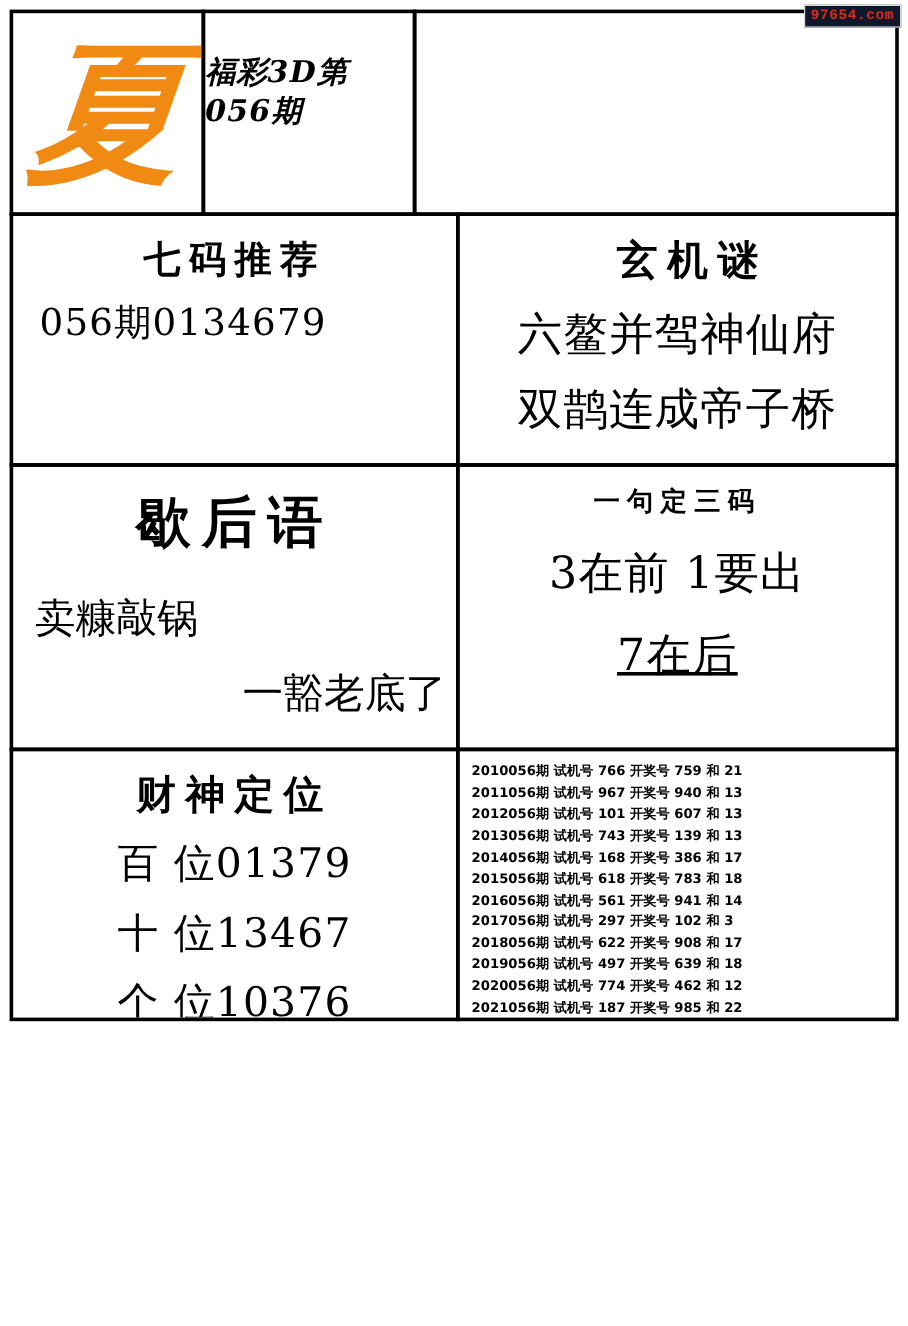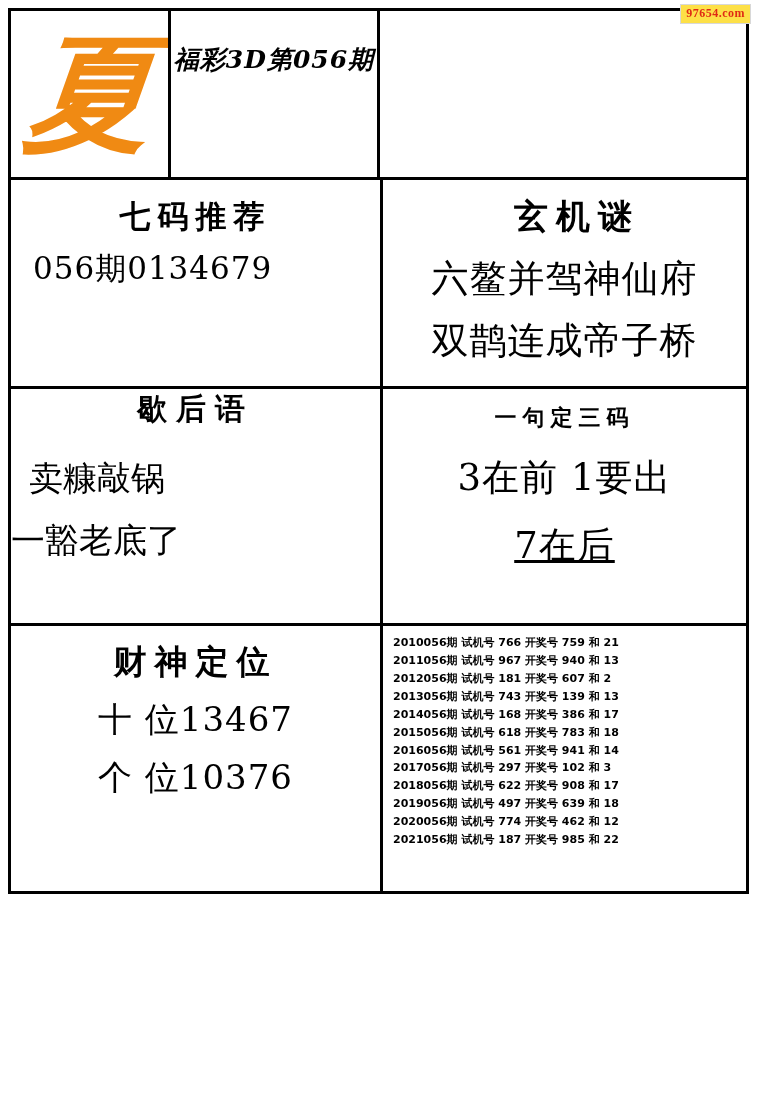--- a/index.html
+++ b/index.html
@@ -12,24 +12,24 @@
     height: 1105px;
     font-family: "Liberation Serif", serif;
     position: relative;
     overflow: hidden;
   }
 
   .watermark {
     position: absolute;
     top: 4px;
     right: 6px;
-    background: #fde047;
+    background: #0f172a;
     border: 1px solid #d8d8d8;
     color: #e02a14;
-    font-family: Liberation Serif, serif;
+    font-family: Liberation Mono, monospace;
     font-size: 12px;
     font-weight: bold;
     padding: 1px 5px 2px 5px;
     letter-spacing: 0.5px;
     z-index: 50;
   }
 
   .sheet {
     position: absolute;
     left: 8px;
@@ -64,21 +64,21 @@
   .logo-char {
     color: #f08a13;
     font-size: 126px;
     line-height: 1;
     font-family: "DejaVu Serif", serif;
     font-weight: bold;
     font-style: italic;
     transform: skewX(-6deg);
   }
   .title-cell {
-    width: 212px;
+    width: 179px;
     height: 100%;
     margin-left: -3px;
     display: flex;
     align-items: flex-start;
     justify-content: center;
   }
   .title-text {
     margin-top: 32px;
     font-size: 25px;
     font-weight: bold;
@@ -147,45 +147,46 @@
     text-align: center;
     font-size: 37px;
     line-height: 1.25;
     margin-top: 16px;
     font-family: "DejaVu Serif", serif;
     letter-spacing: 1px;
   }
 
   
   .row4 { height: 240px; }
-  .h-xiehou { font-size: 30px; letter-spacing: 9px; }
+  .h-xiehou { font-size: 46px; margin-top: 16px; letter-spacing: 9px; }
   .xiehou-a {
     font-size: 34px;
     margin-top: 26px;
     padding-left: 18px;
     font-family: "DejaVu Serif", serif;
   }
   .xiehou-b {
     font-size: 34px;
     margin-top: 16px;
+    text-align: right;
     padding-right: 8px;
     font-family: "DejaVu Serif", serif;
   }
   .h-yiju { font-size: 22px; margin-top: 14px; letter-spacing: 6px; }
   .yiju-line {
     text-align: center;
     font-size: 37px;
     margin-top: 20px;
     font-family: "DejaVu Serif", serif;
     letter-spacing: 1px;
   }
   .yiju-line2 { margin-top: 18px; text-decoration: underline; }
 
   
-  .row5 { height: 271px; border-radius: 19px; }
+  .row5 { height: 228px; border-radius: 19px; }
   .h-caishen { font-size: 33px; margin-top: 14px; letter-spacing: 8px; }
   .caishen-line {
     text-align: center;
     font-size: 34px;
     margin-top: 12px;
     font-family: "DejaVu Serif", serif;
     letter-spacing: 1px;
   }
   .history {
     padding: 8px 4px 4px 10px;
@@ -236,28 +237,29 @@
     <div class="cell right-col">
       <div class="heading h-yiju">一句定三码</div>
       <div class="yiju-line">3在前  1要出</div>
       <div class="yiju-line yiju-line2">7在后</div>
     </div>
   </div>
 
   <div class="row row5 rowband">
     <div class="cell left-col">
       <div class="heading h-caishen">财神定位</div>
+      <div class="caishen-line">百 位01379</div>
       <div class="caishen-line">十 位13467</div>
       <div class="caishen-line">个 位10376</div>
     </div>
     <div class="cell right-col">
       <div class="history">
         <div>2010056期 试机号 766 开奖号 759 和 21</div>
         <div>2011056期 试机号 967 开奖号 940 和 13</div>
-        <div>2012056期 试机号 181 开奖号 607 和 2</div>
+        <div>2012056期 试机号 101 开奖号 607 和 13</div>
         <div>2013056期 试机号 743 开奖号 139 和 13</div>
         <div>2014056期 试机号 168 开奖号 386 和 17</div>
         <div>2015056期 试机号 618 开奖号 783 和 18</div>
         <div>2016056期 试机号 561 开奖号 941 和 14</div>
         <div>2017056期 试机号 297 开奖号 102 和 3</div>
         <div>2018056期 试机号 622 开奖号 908 和 17</div>
         <div>2019056期 试机号 497 开奖号 639 和 18</div>
         <div>2020056期 试机号 774 开奖号 462 和 12</div>
         <div>2021056期 试机号 187 开奖号 985 和 22</div>
       </div>

